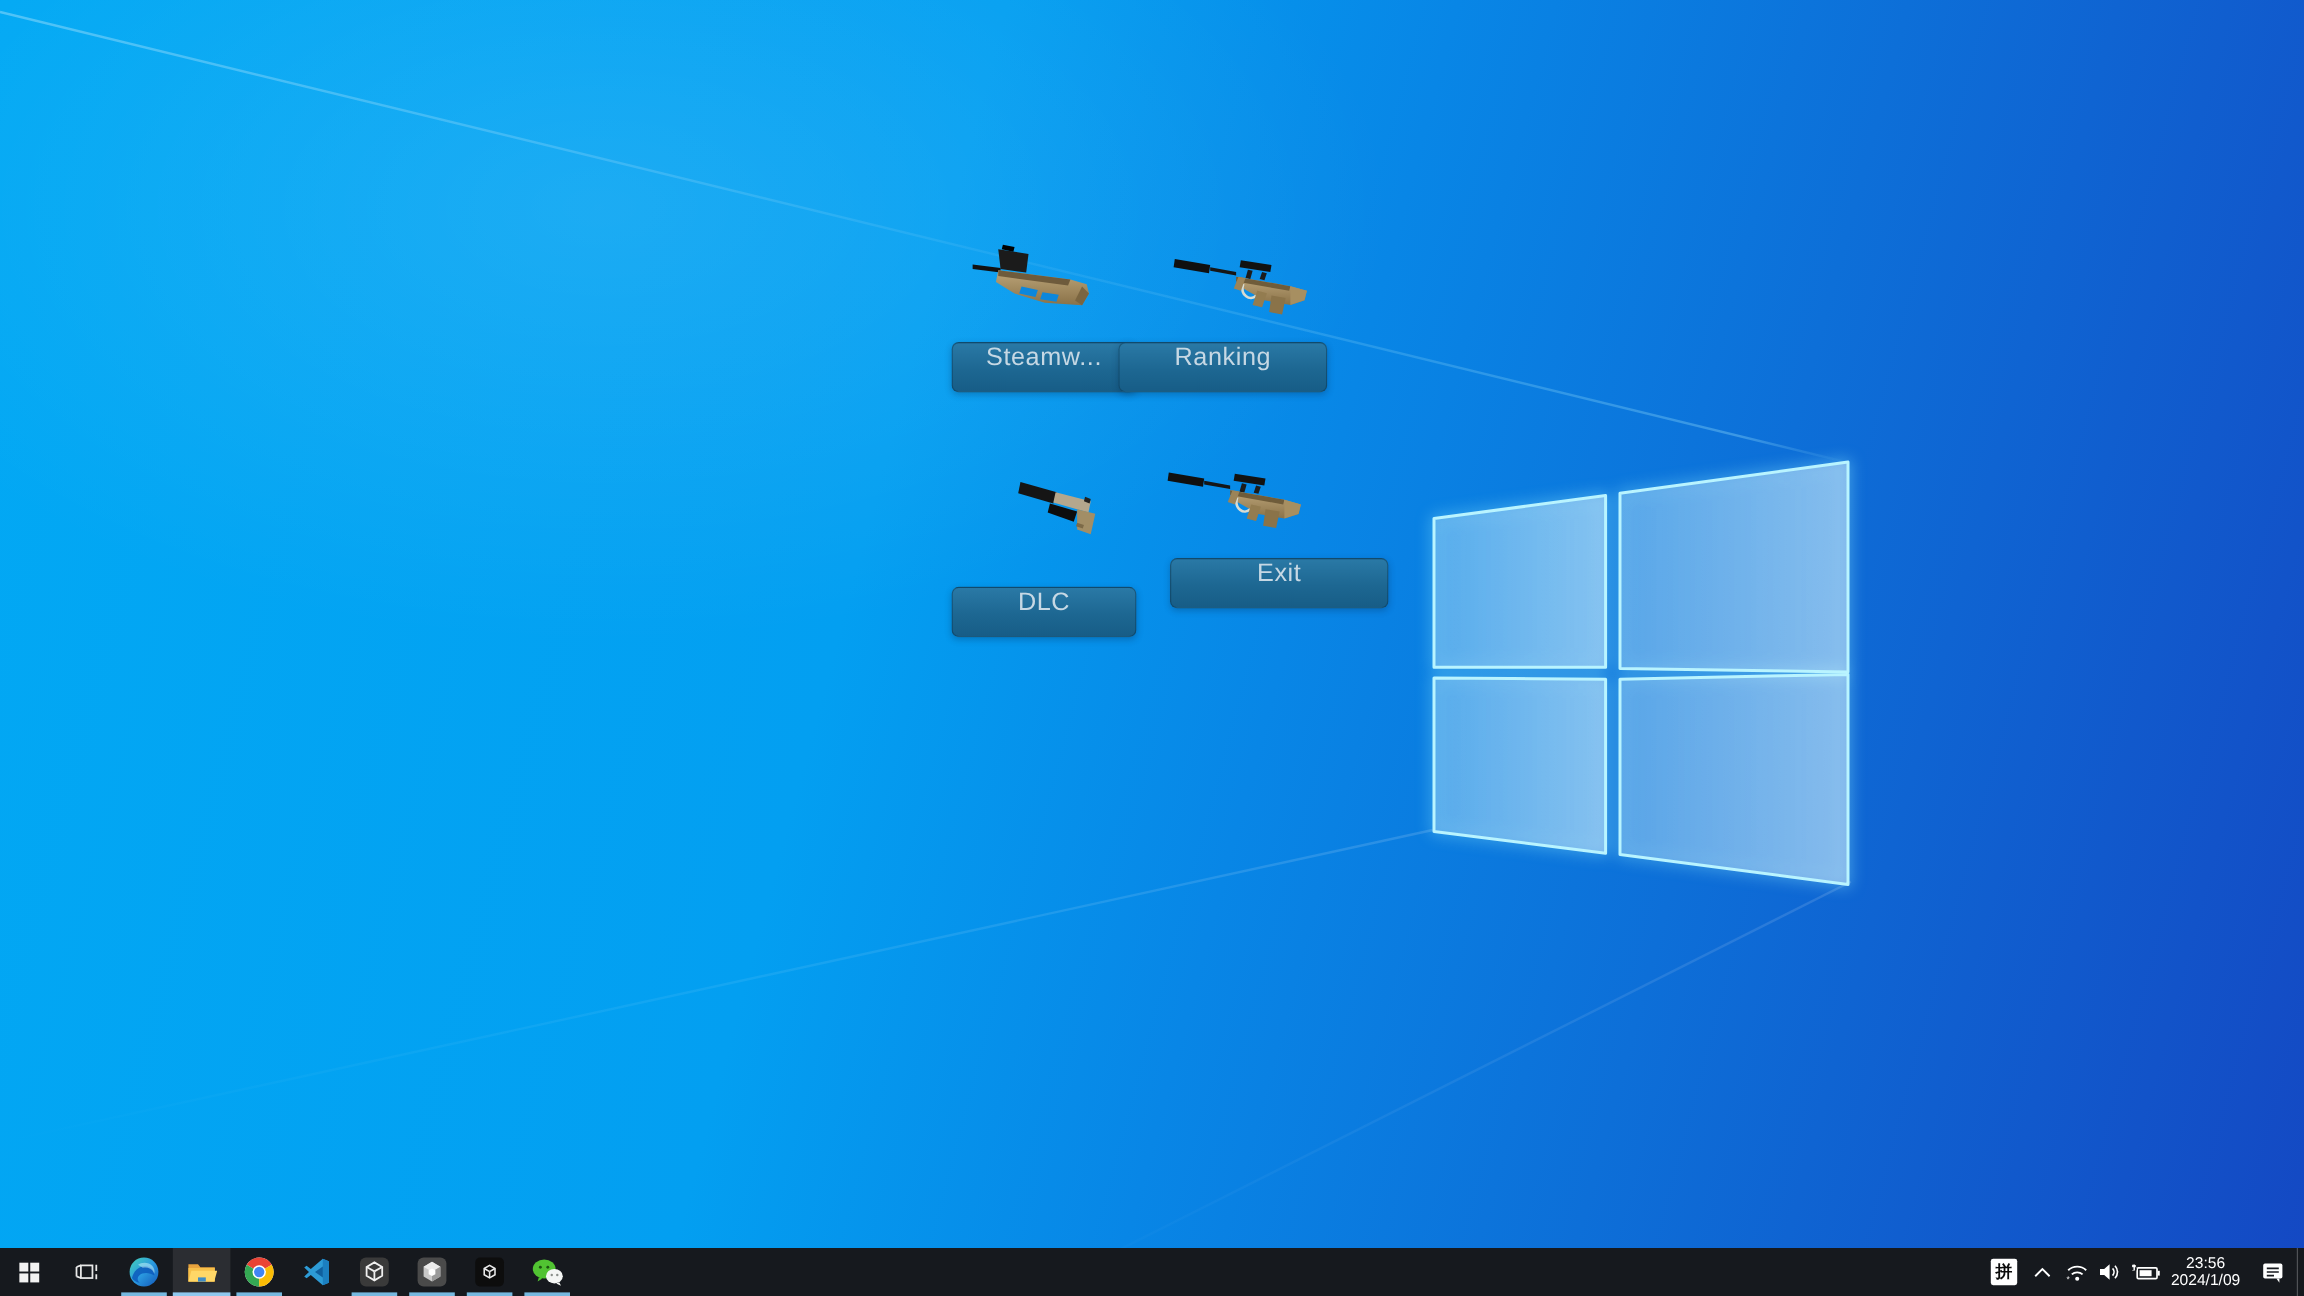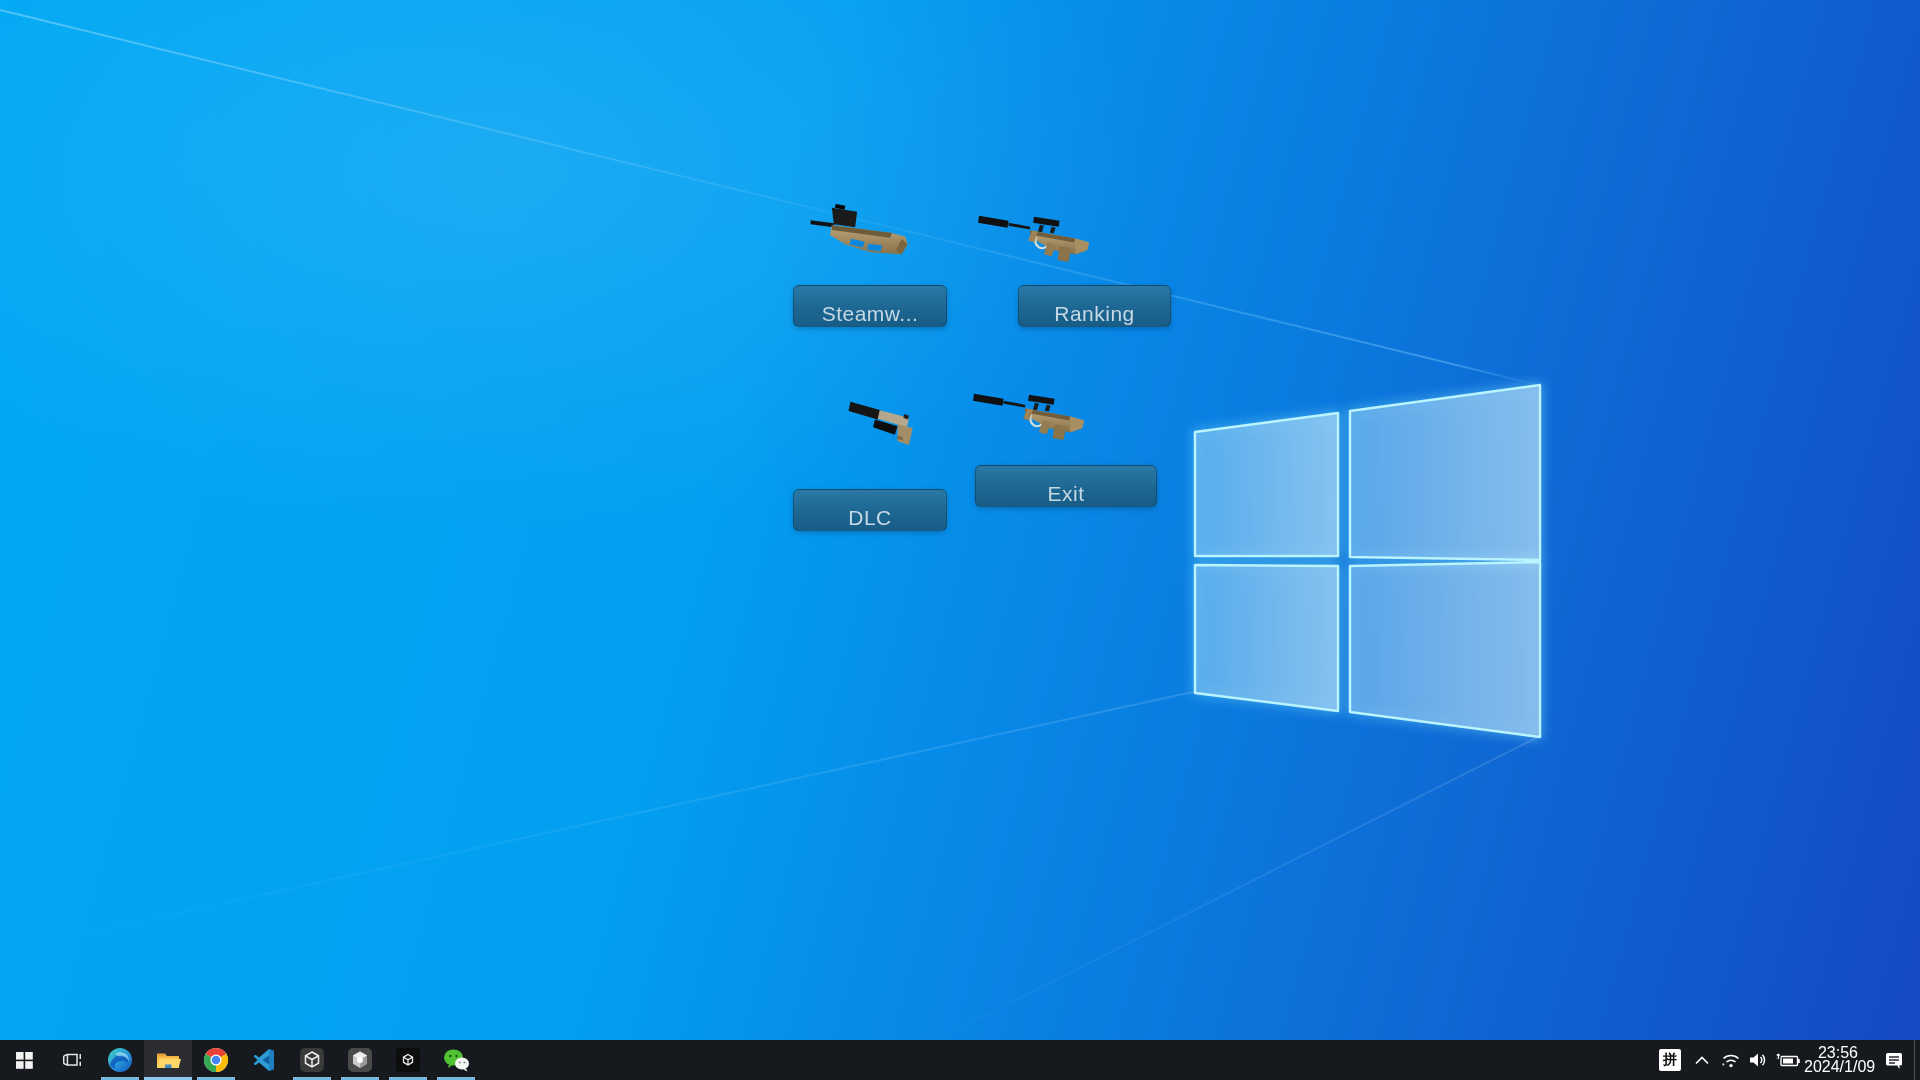--- a/index.html
+++ b/index.html
@@ -16,42 +16,42 @@
   .ray1{left:0;top:9px;width:1588px;transform:rotate(13.7deg);opacity:.55;
     background:linear-gradient(90deg,rgba(255,255,255,.55),rgba(255,255,255,.10) 55%,rgba(170,240,255,.55) 94%,rgba(170,240,255,0));}
   .ray2{left:0;top:951px;width:1222px;transform:rotate(-12.3deg);opacity:.26;
     background:linear-gradient(90deg,rgba(255,255,255,0),rgba(255,255,255,.55));}
   .ray3{left:858px;top:1078px;width:766px;transform:rotate(-26.7deg);opacity:.22;
     background:linear-gradient(90deg,rgba(255,255,255,0),rgba(255,255,255,.6));}
   .win-logo{position:absolute;left:1185px;top:375px;
     filter:drop-shadow(0 0 6px rgba(150,240,255,.75));}
 
   
-  .menu-btn{position:absolute;display:flex;align-items:flex-end;justify-content:center;
+  .menu-btn{position:absolute;display:flex;align-items:flex-start;justify-content:center;
     background:linear-gradient(180deg,#2a79a6 0%,#1d6792 55%,#175d87 100%);
     border:1px solid rgba(12,52,76,.45);border-radius:6px;
     color:#c6d8e4;font-size:21px;letter-spacing:.5px;cursor:pointer;
     box-shadow:0 2px 5px rgba(0,40,80,.28);}
   .weapon{position:absolute;}
 
   
   .taskbar{position:absolute;left:0;bottom:0;width:1920px;height:40px;
     background:#16191e;display:flex;align-items:stretch;z-index:5;}
   .tb-btn{width:48px;height:40px;display:flex;align-items:center;justify-content:center;
     position:relative;flex:0 0 auto;cursor:pointer;}
   .tb-btn.run::after{content:"";position:absolute;bottom:0;left:5px;right:5px;height:3px;background:#76b9e0;}
   .tb-btn.active{background:rgba(255,255,255,.09);}
   .tb-btn.active::after{left:0;right:0;background:#8fc8ee;}
   .tray{margin-left:auto;display:flex;align-items:center;height:100%;}
   .tray-item{height:40px;display:flex;align-items:center;justify-content:center;
     flex:0 0 auto;cursor:pointer;color:#fff;}
   .ime-box{width:22px;height:22px;background:#fff;color:#0a0a0a;border-radius:2px;
     font-size:14px;font-weight:700;display:flex;align-items:center;justify-content:center;
     margin:0 6px;}
-  .clock{width:70px;font-size:16px;line-height:14px;color:#fff;text-align:center;padding-right:2px;}
+  .clock{width:70px;font-size:13px;line-height:14px;color:#fff;text-align:center;padding-right:2px;}
   .show-desktop{width:6px;height:40px;border-left:1px solid rgba(255,255,255,.25);cursor:pointer;}
 </style>
 </head>
 <body>
 
 <div class="screen">
 
   <div class="wallpaper">
     <div class="glow"></div>
     <div class="ray ray1"></div>
@@ -121,21 +121,21 @@
       <polygon points="52,30 68,34 64,52 52,48" fill="#a28e66"></polygon>
       <polygon points="52,42 58,44 57,47 51,45" fill="#7c6a48"></polygon>
     </svg>
     <svg class="weapon" style="left:972px;top:385px" width="118" height="57" viewBox="0 0 120 58">
       <use href="#aug-rifle"></use>
     </svg>
 
     <div class="menu-btn" style="left:793px;top:285px;width:154px;height:42px">
       <span>Steamw...</span>
     </div>
-    <div class="menu-btn" style="left:1018px;top:285px;width:153px;height:42px">
+    <div class="menu-btn" style="left:932px;top:285px;width:174px;height:42px">
       <span>Ranking</span>
     </div>
     <div class="menu-btn" style="left:793px;top:489px;width:154px;height:42px">
       <span>DLC</span>
     </div>
     <div class="menu-btn" style="left:975px;top:465px;width:182px;height:42px">
       <span>Exit</span>
     </div>
   </div>
 

